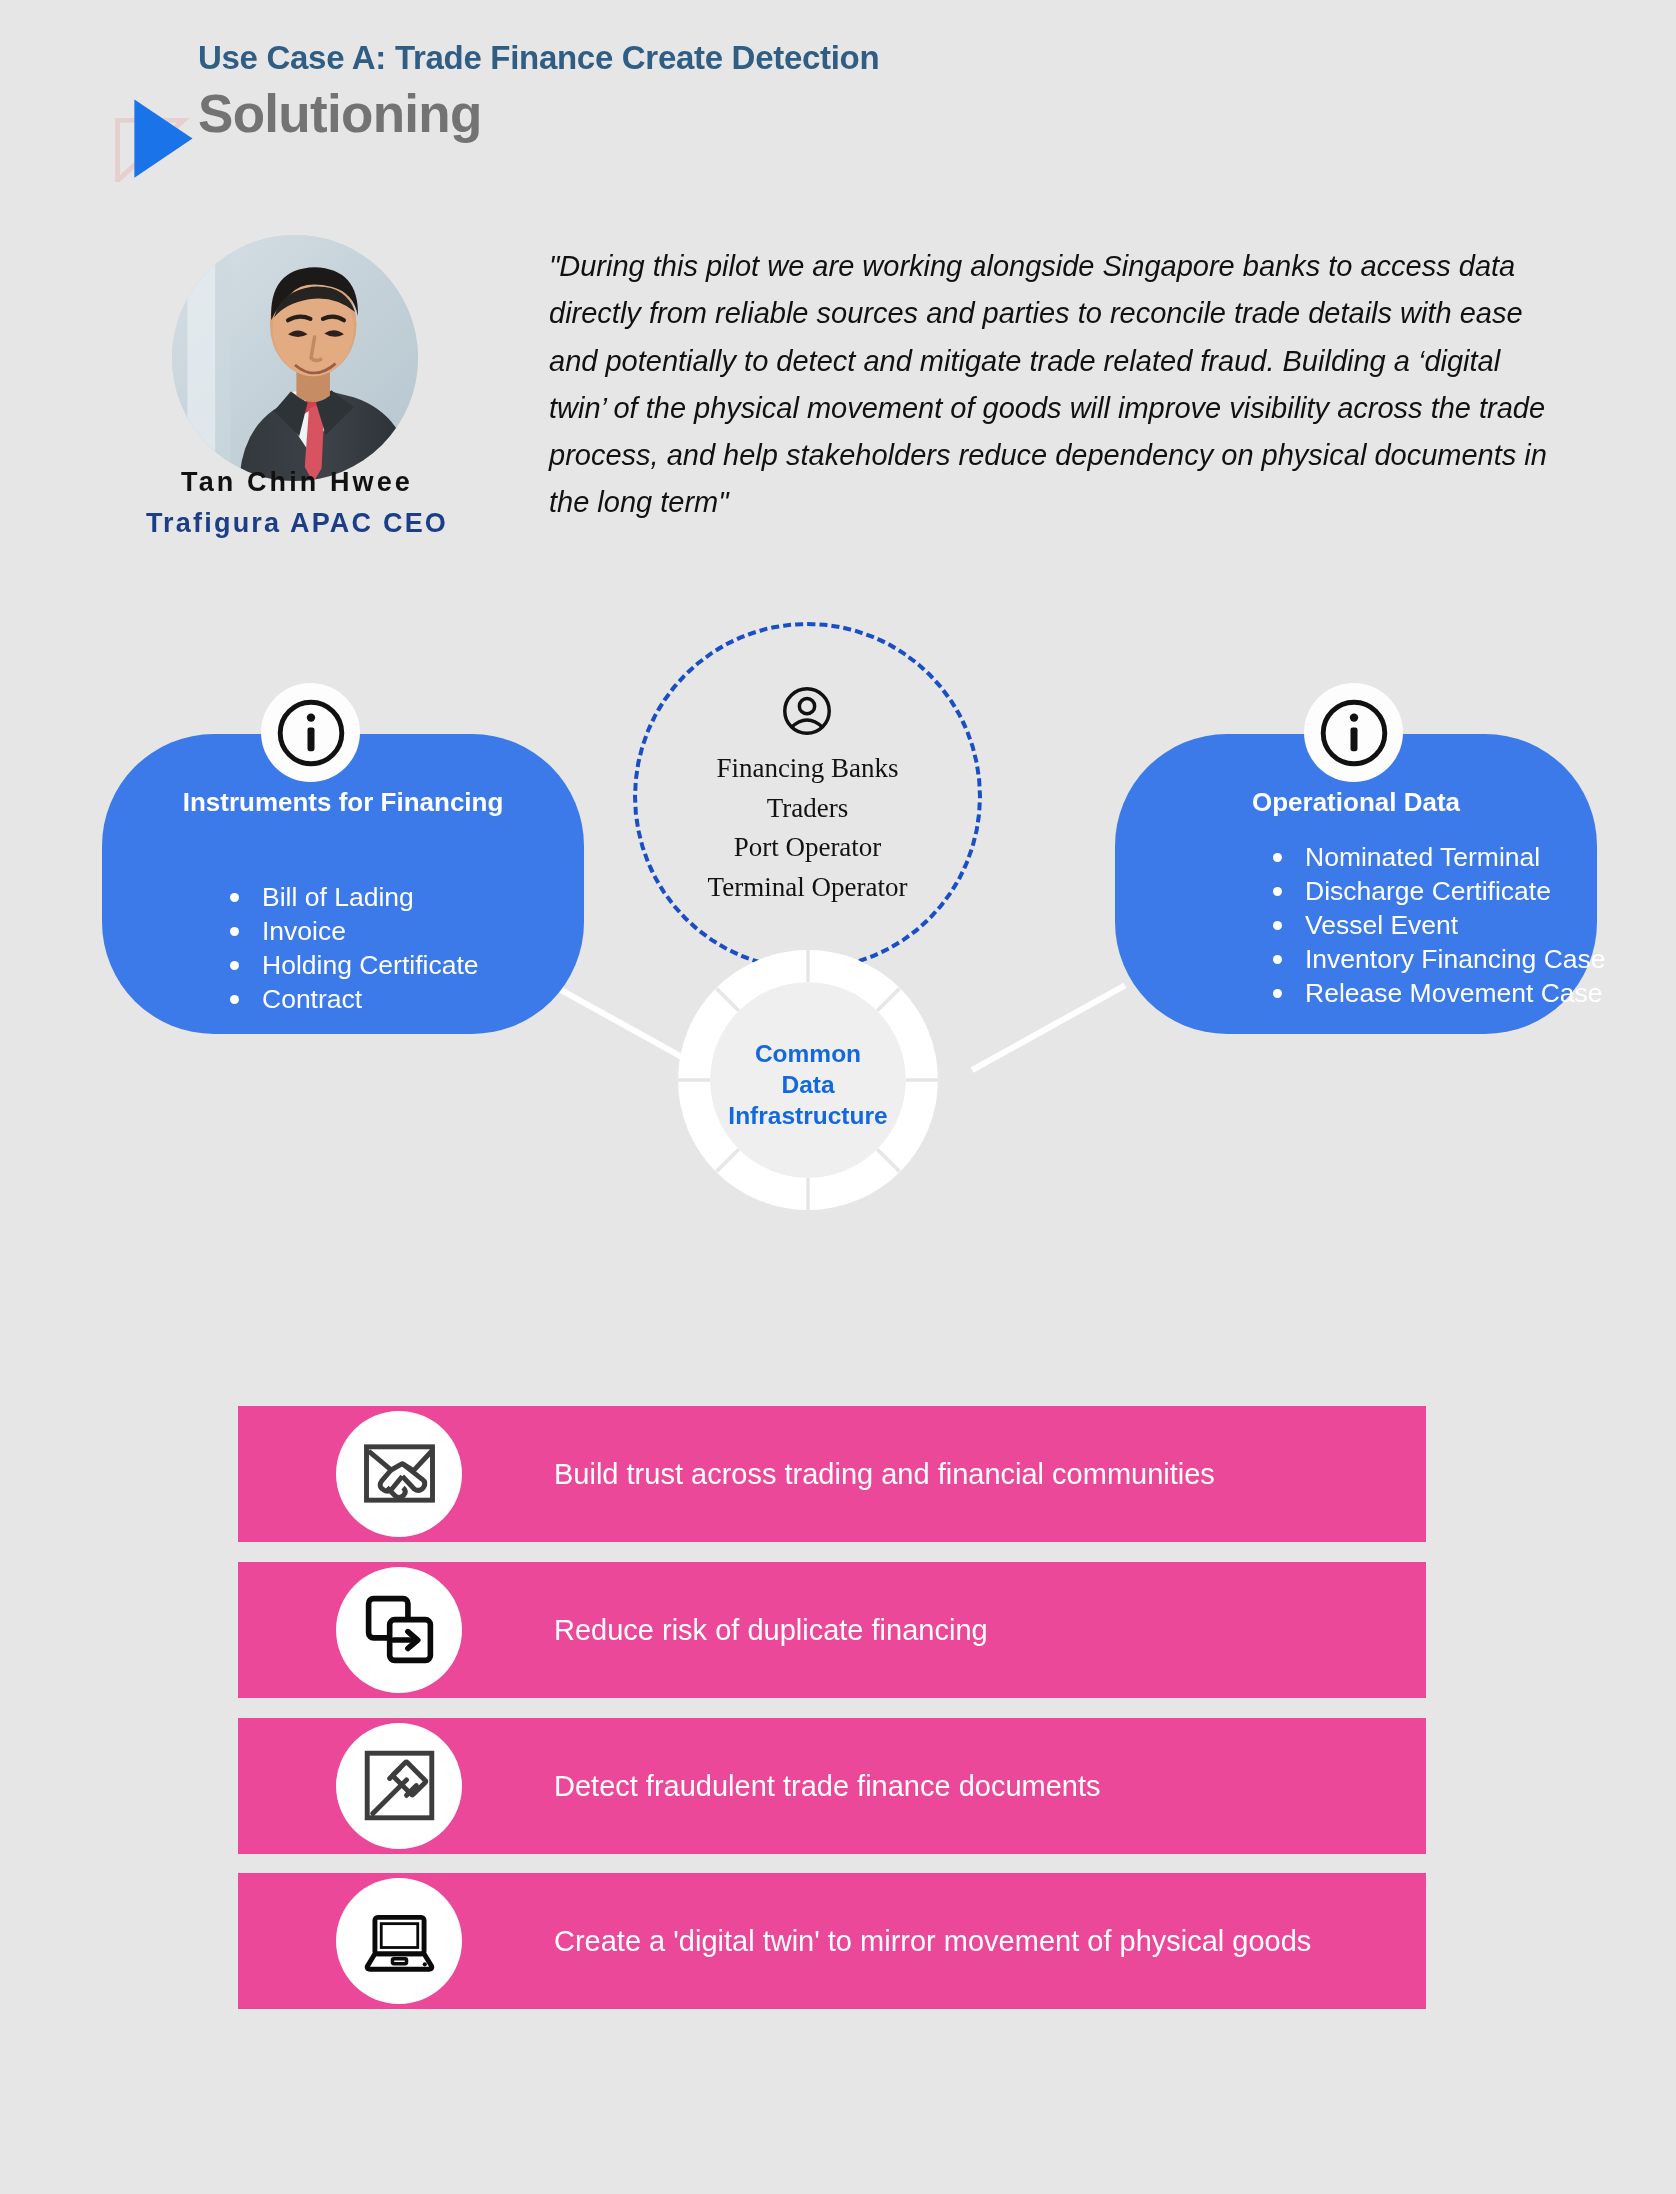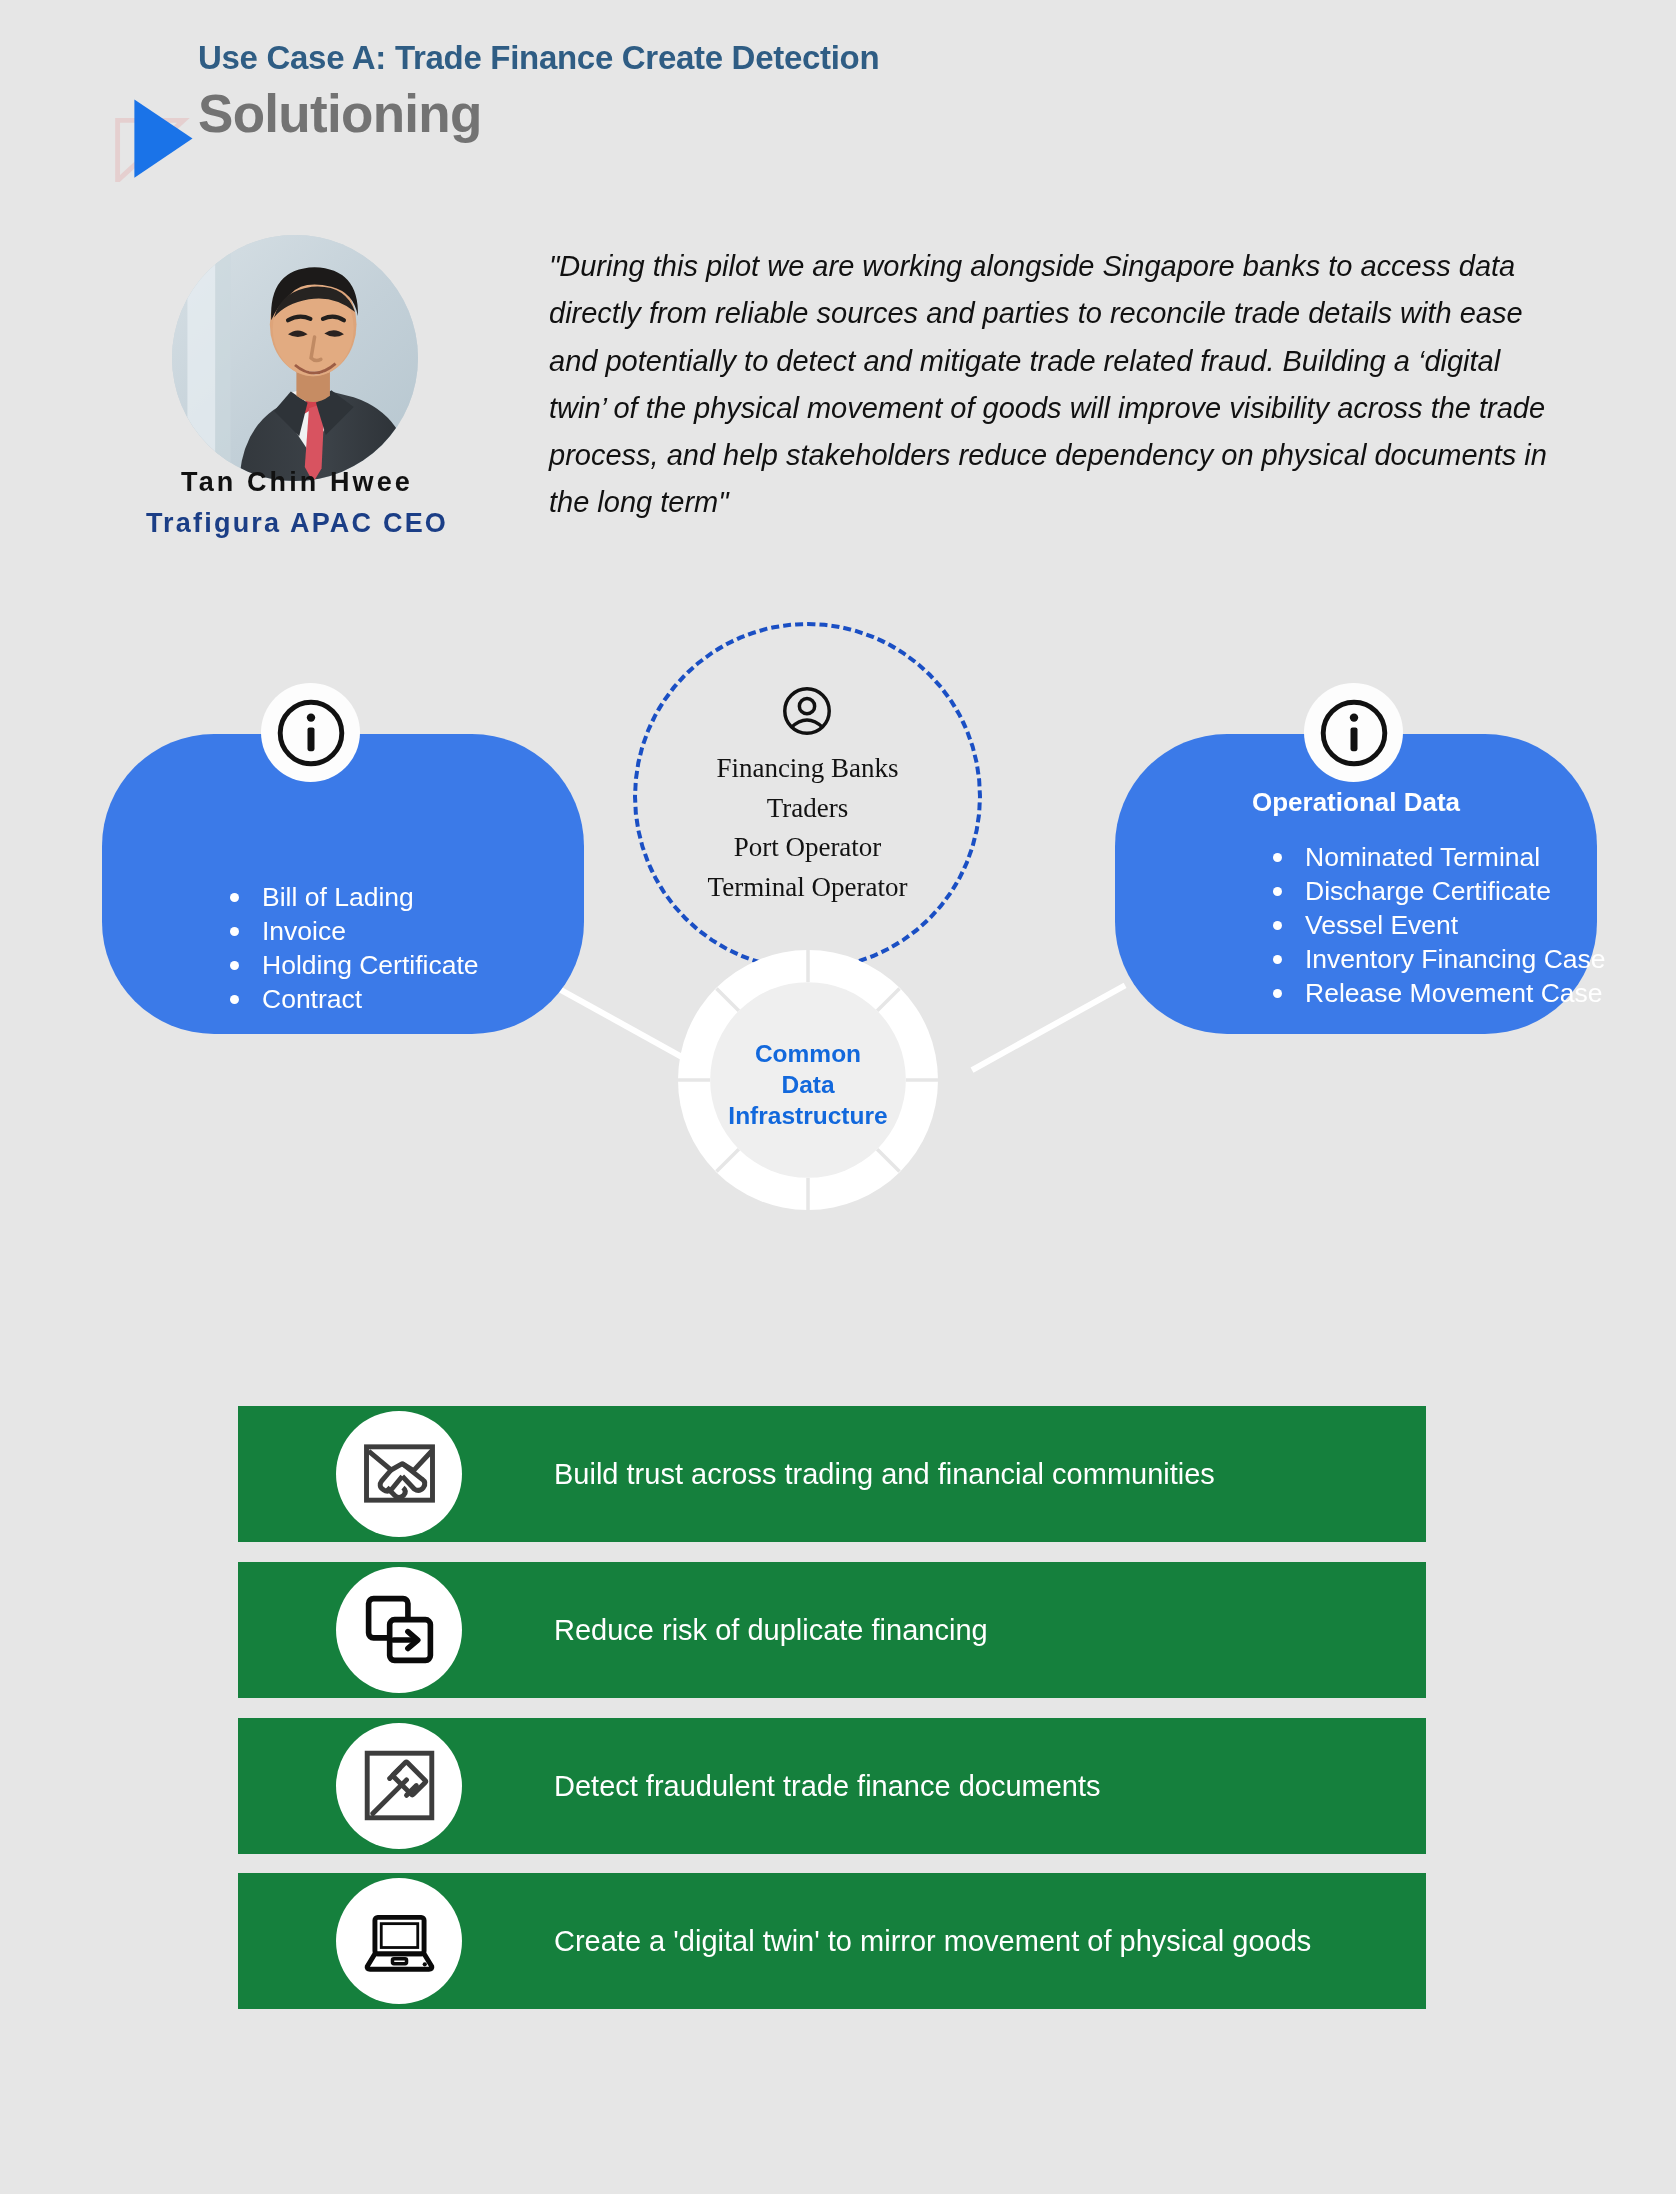--- a/index.html
+++ b/index.html
@@ -240,21 +240,21 @@
   .info-badge svg { position: absolute; left: 14.7px; top: 14.7px; }
 
   
   .bars { position: absolute; left: 0; top: 1406px; width: 1677px; }
 
   .bar {
     position: absolute;
     left: 238px;
     width: 1188px;
     height: 136px;
-    background: #15803d;
+    background: #ec4899;
   }
   .bar-0 { top: 0px; }
   .bar-1 { top: 156px; }
   .bar-2 { top: 312px; }
   .bar-3 { top: 467px; }
 
   .bar-icon {
     position: absolute;
     left: 98px;
     top: 4.9px;
@@ -385,20 +385,21 @@
         </g>
         <circle cx="186" cy="186" r="140" fill="#efefef"></circle>
       </svg>
     </div>
 
     <div class="ring-label" style="white-space:pre-line;">Common
 Data
 Infrastructure</div>
 
     <div class="pill left">
+      <div class="pill-title">Instruments for Financing</div>
       <ul class="pill-list">
         <li>Bill of Lading</li>
         <li>Invoice</li>
         <li>Holding Certificate</li>
         <li>Contract</li>
       </ul>
     </div>
 
     <div class="info-badge left">
       <svg width="70" height="70" viewBox="0 0 100 100">

